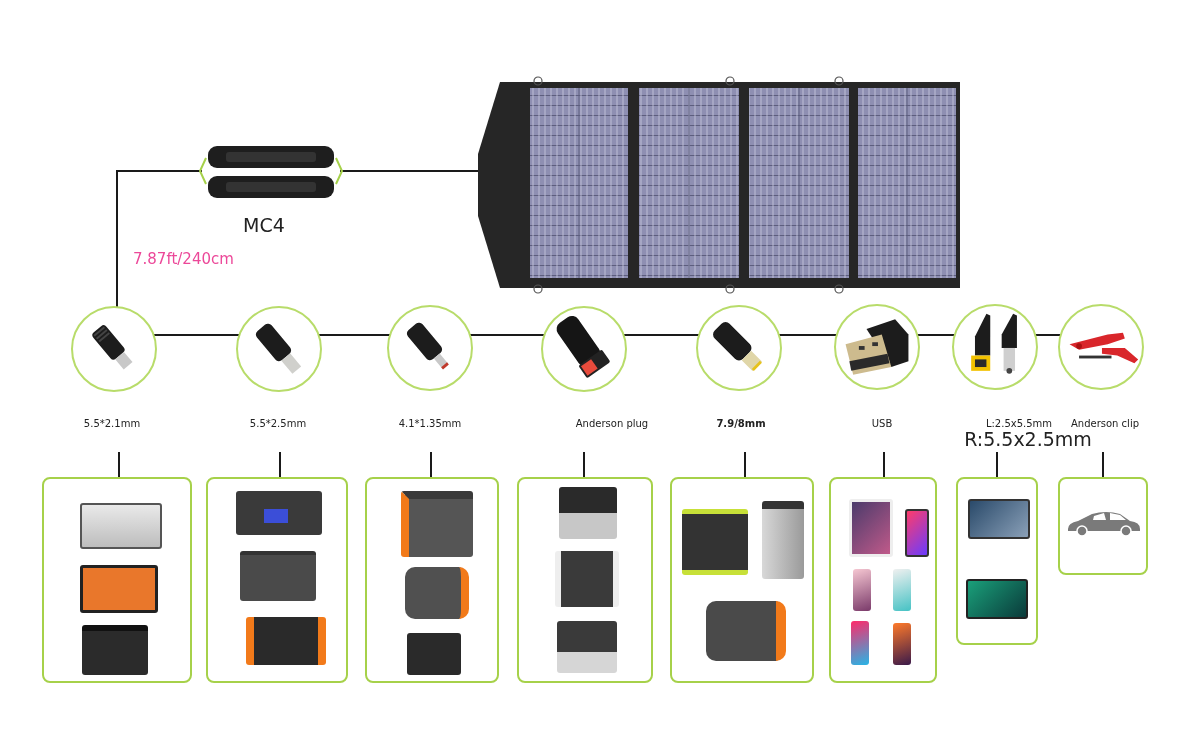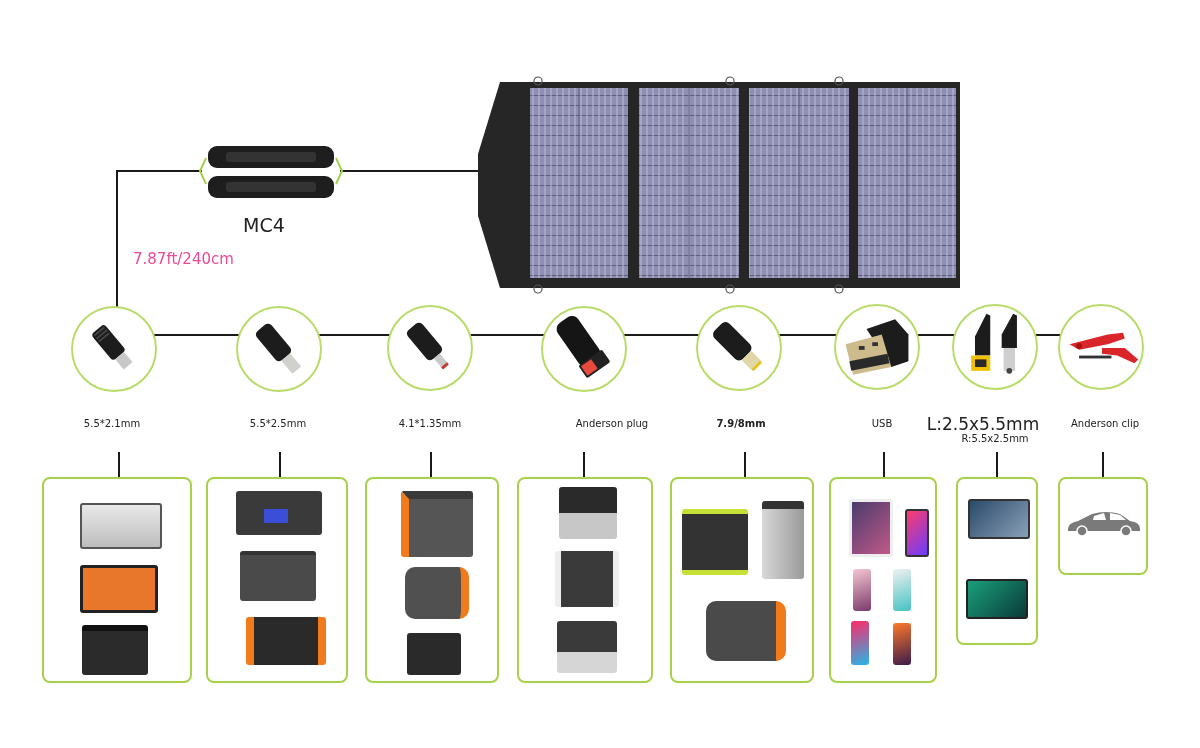--- a/index.html
+++ b/index.html
@@ -151,22 +151,22 @@
     <circle cx="20" cy="42" r="3" fill="#a11"></circle>
   </svg>
 </div>
 
 <div class="label" style="left:112px; top:416px;">5.5*2.1mm</div>
 <div class="label" style="left:278px; top:416px;">5.5*2.5mm</div>
 <div class="label" style="left:430px; top:416px;">4.1*1.35mm</div>
 <div class="label" style="left:580px; top:416px;margin-left:32px;">Anderson plug</div>
 <div class="label" style="left:741px; top:416px;font-weight:bold;">7.9/8mm</div>
 <div class="label" style="left:882px; top:416px;">USB</div>
-<div class="label" style="left:983px; top:416px; font-size:17px;">L:2.5x5.5mm</div>
-<div class="label" style="left:995px; top:431px; font-size:10px;">R:5.5x2.5mm</div>
+<div class="label" style="left:1019px; top:416px; font-size:10px;">L:2.5x5.5mm</div>
+<div class="label" style="left:1028px; top:431px; font-size:19px;">R:5.5x2.5mm</div>
 <div class="label" style="left:1105px; top:416px;">Anderson clip</div>
 
 <div class="line" style="left:118px; top:452px; width:2px; height:26px;"></div>
 <div class="line" style="left:279px; top:452px; width:2px; height:26px;"></div>
 <div class="line" style="left:430px; top:452px; width:2px; height:26px;"></div>
 <div class="line" style="left:583px; top:452px; width:2px; height:26px;"></div>
 <div class="line" style="left:744px; top:452px; width:2px; height:26px;"></div>
 <div class="line" style="left:883px; top:452px; width:2px; height:26px;"></div>
 <div class="line" style="left:996px; top:452px; width:2px; height:26px;"></div>
 <div class="line" style="left:1102px; top:452px; width:2px; height:26px;"></div>

